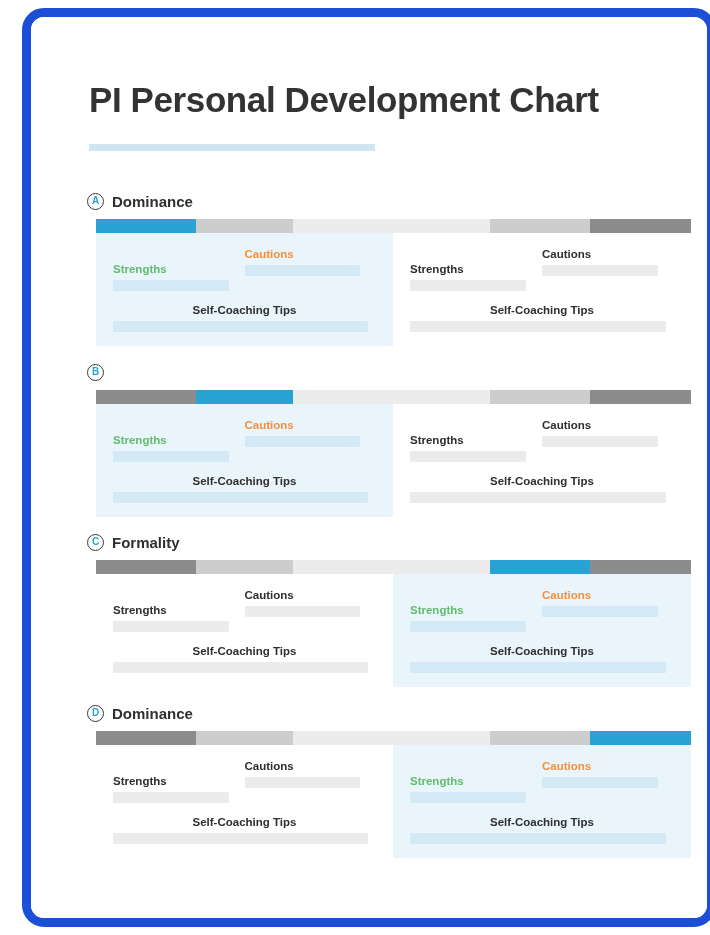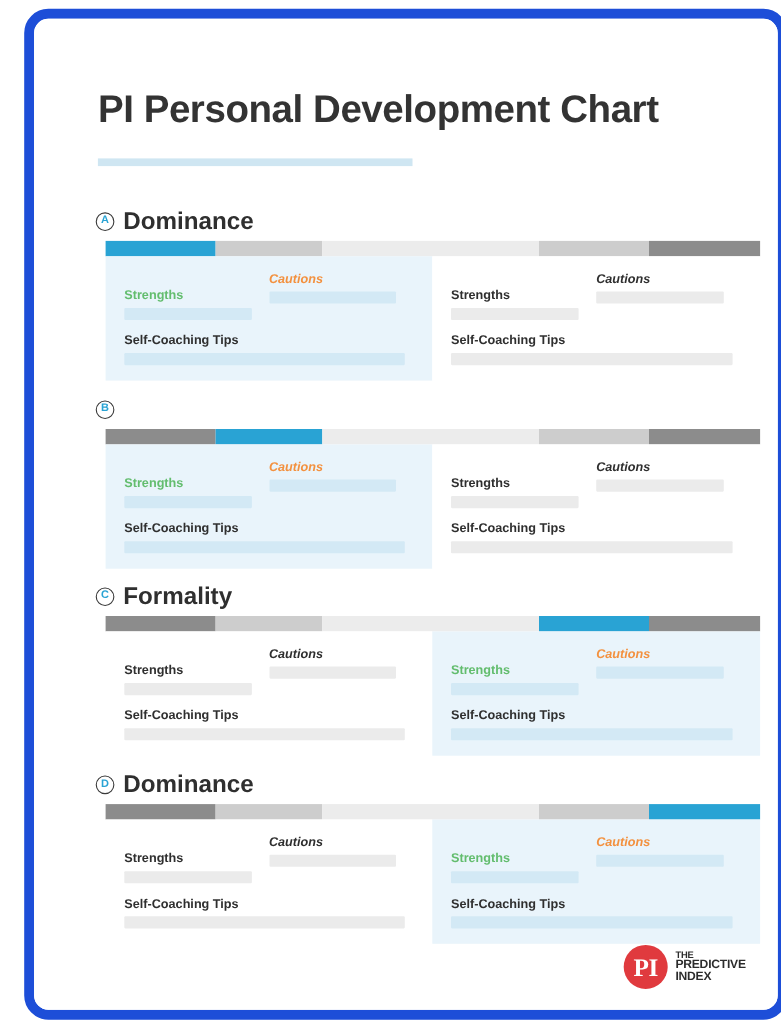--- a/index.html
+++ b/index.html
@@ -81,21 +81,21 @@
     display: flex;
     align-items: center;
     justify-content: center;
     font-size: 10px;
     font-weight: bold;
     color: #29a3d4;
     line-height: 1;
     flex: 0 0 auto;
   }
   .sec-title {
-    font-size: 22px;
+    font-size: 15px;
     font-weight: bold;
     color: #2f2f2f;
     white-space: nowrap;
   }
 
   
   .scale-bar {
     position: absolute;
     left: 65px;
     top: 30px;
@@ -134,38 +134,39 @@
     display: flex;
   }
   .col { width: 50%; }
   .col-label {
     font-size: 11.5px;
     font-weight: bold;
     white-space: nowrap;
     margin-bottom: 5px;
   }
   .col-label.strengths { color: #63bd6e; margin-top: 15px; }
-  .col-label.cautions  { color: #f3913f; font-style: italic; }
+  .col-label.cautions  { color: #f3913f; }
   .panel.inactive .col-label { color: #2f2f2f; }
 
   .ph {
     height: 11px;
     border-radius: 1px;
   }
   .panel.active .ph   { background: #d3e9f5; }
   .panel.inactive .ph { background: #ebebeb; }
 
   .ph.short { width: 88%; }
   .tips-label {
     font-size: 11.5px;
     font-weight: bold;
     color: #2f2f2f;
     margin-top: 13px;
     margin-bottom: 5px;
     white-space: nowrap;
+    text-align: center;
   }
   .ph.wide { width: 97%; }
 
   
   #logo {
     position: absolute;
     left: 536px;
     top: 842px;
     display: flex;
     align-items: center;
@@ -392,25 +393,15 @@
                   </div>
                 </div>
                 <div class="tips-label">Self-Coaching Tips</div>
                 <div class="ph wide"></div>
               </div>
             </div>
           </div>
         </div>
       </div>
 
-    <div id="logo">
-      <div id="logo-mark">
-        <span id="logo-mark-text">PI</span>
-      </div>
-      <div id="logo-words">
-        <span>THE</span>
-        <span class="big">PREDICTIVE</span>
-        <span class="big">INDEX</span>
-      </div>
-    </div>
 
   </div>
 </div>
 
 </body></html>

